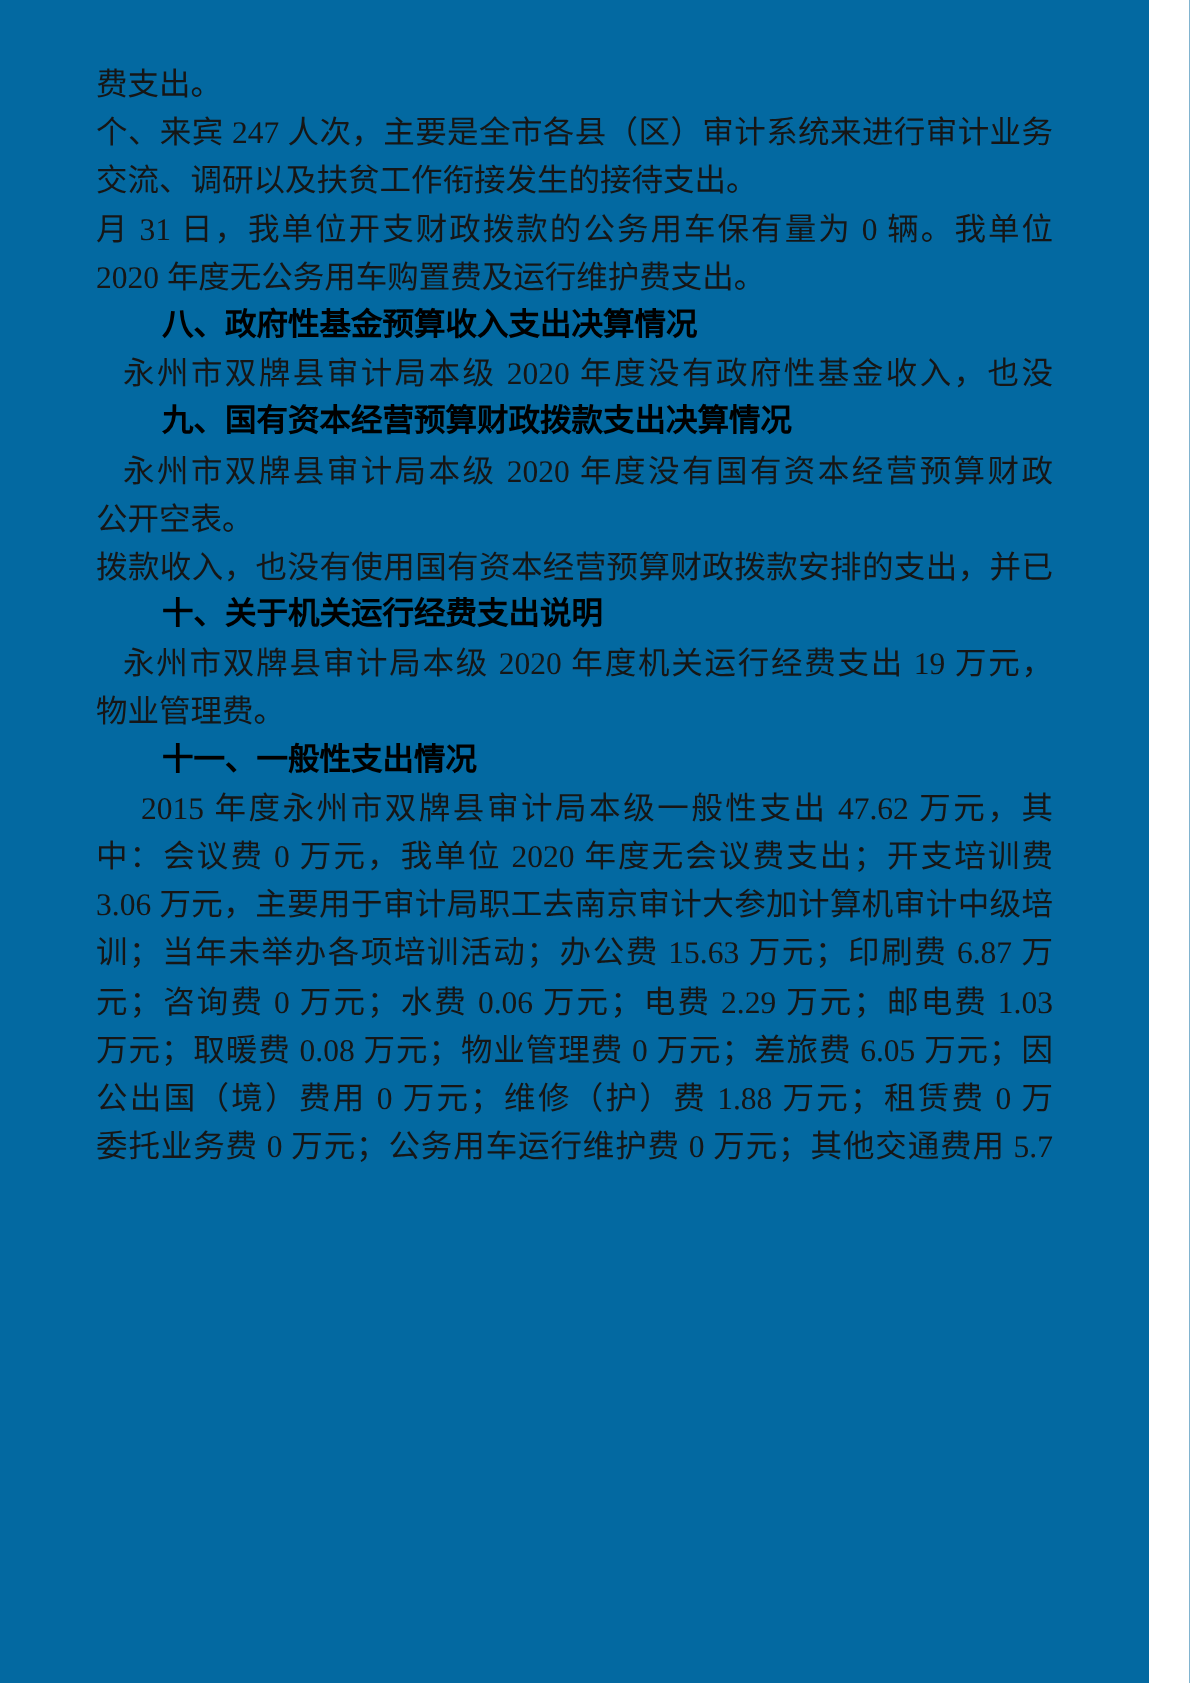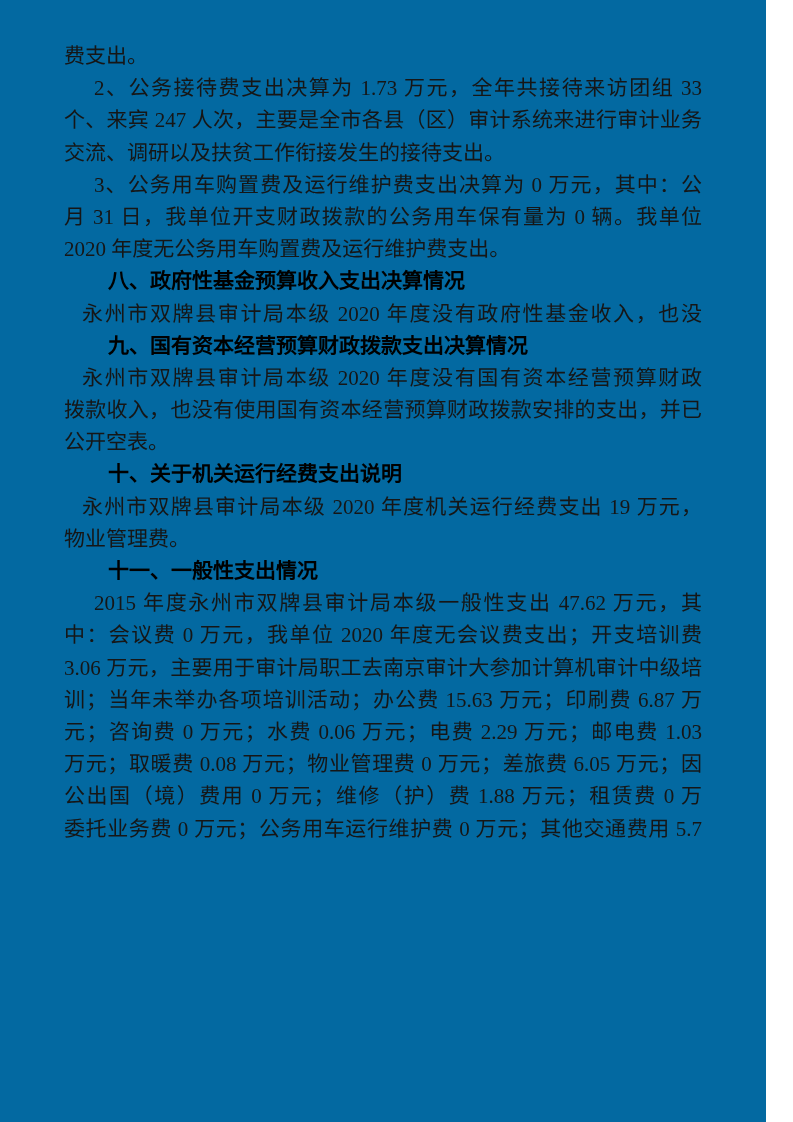--- a/index.html
+++ b/index.html
@@ -43,32 +43,30 @@
   }
   .indent-h     { padding-left: 44px; }
   .indent-digit { padding-left: 30px; }
   .indent-hanzi { padding-left: 18px; }
 </style>
 </head>
 <body>
 
 <div class="page">
     <div class="line last">费支出。</div>
-    <div class="line first indent-digit">2、公务接待费支出决算为 1.73 万元，全年共接待来访团组 33</div>
     <div class="line mid">个、来宾 247 人次，主要是全市各县（区）审计系统来进行审计业务</div>
     <div class="line last">交流、调研以及扶贫工作衔接发生的接待支出。</div>
-    <div class="line first indent-digit">3、公务用车购置费及运行维护费支出决算为 0 万元，其中：公</div>
     <div class="line mid">月 31 日，我单位开支财政拨款的公务用车保有量为 0 辆。我单位</div>
     <div class="line last">2020 年度无公务用车购置费及运行维护费支出。</div>
     <div class="line h indent-h">八、政府性基金预算收入支出决算情况</div>
     <div class="line first indent-hanzi">永州市双牌县审计局本级 2020 年度没有政府性基金收入，也没</div>
     <div class="line h indent-h">九、国有资本经营预算财政拨款支出决算情况</div>
     <div class="line first indent-hanzi">永州市双牌县审计局本级 2020 年度没有国有资本经营预算财政</div>
+    <div class="line last">公开空表。</div>
     <div class="line mid">拨款收入，也没有使用国有资本经营预算财政拨款安排的支出，并已</div>
-    <div class="line last">公开空表。</div>
     <div class="line h indent-h">十、关于机关运行经费支出说明</div>
     <div class="line first indent-hanzi">永州市双牌县审计局本级 2020 年度机关运行经费支出 19 万元，</div>
     <div class="line last">物业管理费。</div>
     <div class="line h indent-h">十一、一般性支出情况</div>
     <div class="line first indent-digit">2015 年度永州市双牌县审计局本级一般性支出 47.62 万元，其</div>
     <div class="line mid">中：会议费 0 万元，我单位 2020 年度无会议费支出；开支培训费</div>
     <div class="line mid">3.06 万元，主要用于审计局职工去南京审计大参加计算机审计中级培</div>
     <div class="line mid">训；当年未举办各项培训活动；办公费 15.63 万元；印刷费 6.87 万</div>
     <div class="line mid">元；咨询费 0 万元；水费 0.06 万元；电费 2.29 万元；邮电费 1.03</div>
     <div class="line mid">万元；取暖费 0.08 万元；物业管理费 0 万元；差旅费 6.05 万元；因</div>

